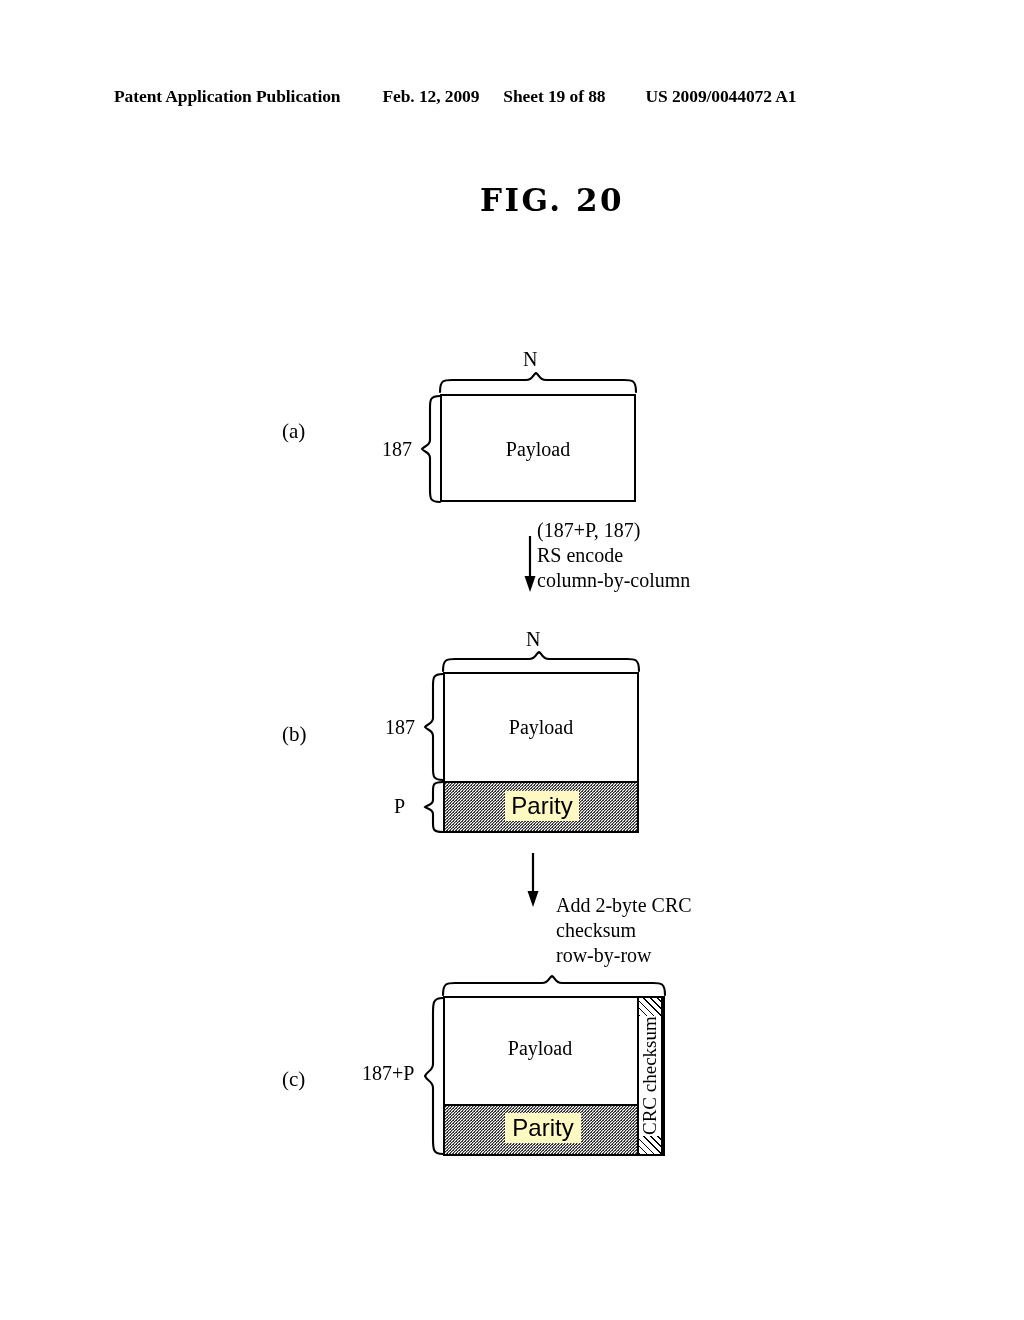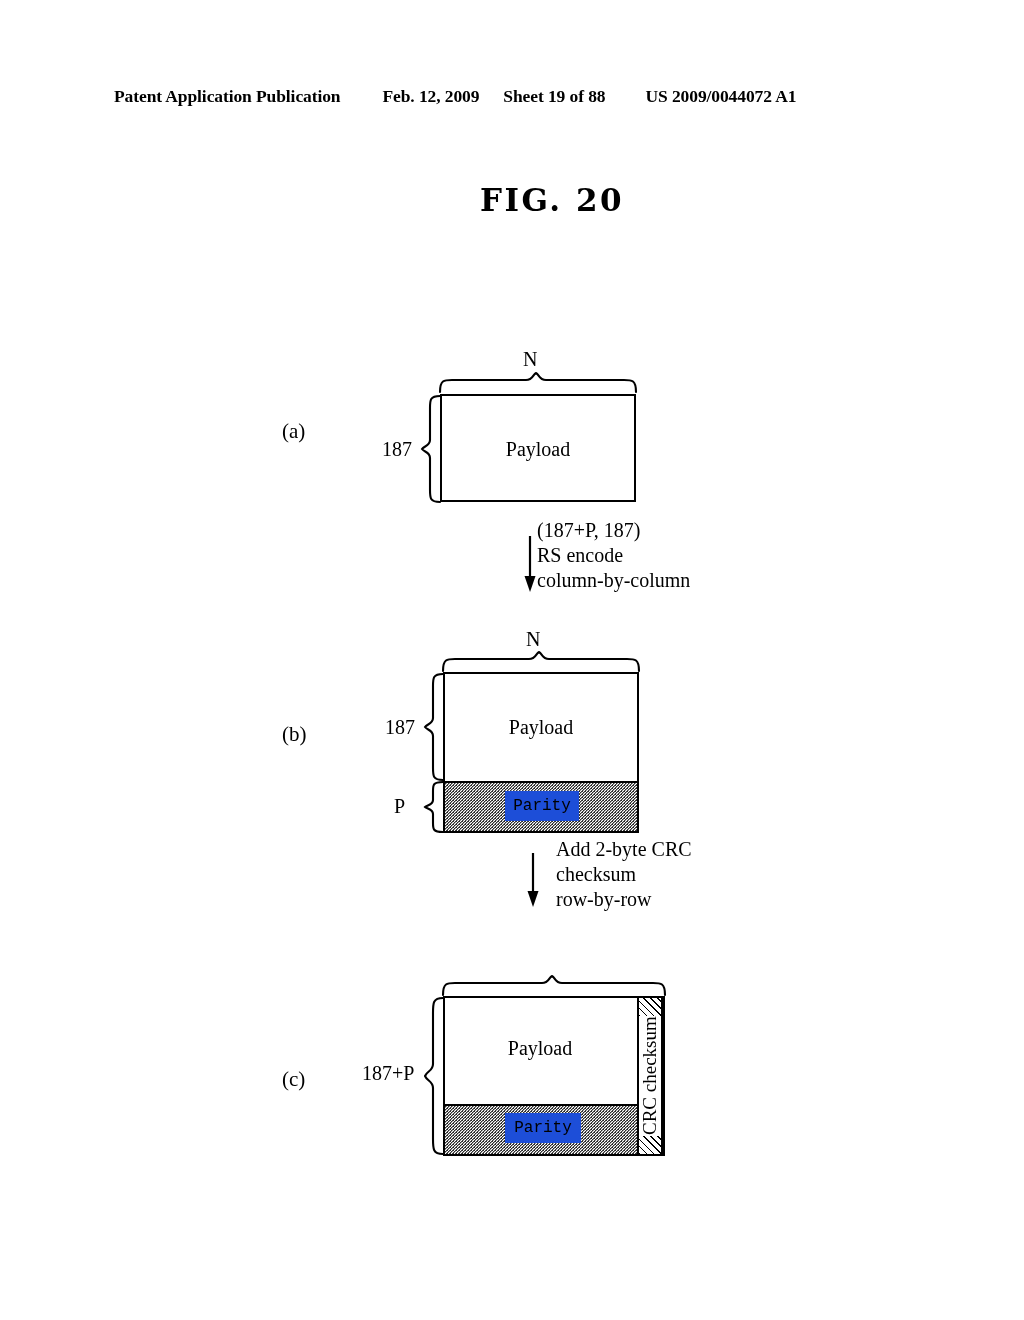--- a/index.html
+++ b/index.html
@@ -86,26 +86,26 @@
     background-color: #ffffff;
     background-image:
       radial-gradient(circle at 0.7px 0.7px, #2b2b2b 0.75px, transparent 0.9px),
       radial-gradient(circle at 2.2px 2.2px, #2b2b2b 0.75px, transparent 0.9px);
     background-size: 3px 3px, 3px 3px;
   }
 
   
   .plaque {
     position: absolute;
-    background: #1d4ed8;
+    background: #fef9c3;
     display: flex;
     align-items: center;
     justify-content: center;
-    font-size: 16px;
-    font-family: Liberation Mono, monospace;
+    font-size: 24px;
+    font-family: Liberation Sans, sans-serif;
   }
 
   
   .hatch {
     position: absolute;
     box-sizing: border-box;
     background-color: #ffffff;
     background-image: repeating-linear-gradient(
       45deg,
       #000 0px, #000 1.3px,
@@ -202,21 +202,21 @@
 
 <div class="cell-label" style="left:443px; top:716px; width:196px;">Payload</div>
 
 <div class="stipple" style="left:445px; top:781px; width:192px; height:50px; border-top:2px solid #000;"></div>
 <div class="plaque" style="left:505px; top:791px; width:74px; height:30px;">Parity</div>
 
 <svg class="abs" style="left:524px; top:853px;" width="20" height="54">
   <line x1="9" y1="0" x2="9" y2="40" stroke="#000" stroke-width="2.2"></line>
   <polygon points="9,54 3.5,38 14.5,38" fill="#000"></polygon>
 </svg>
-<div class="arrow-caption" style="left:556px; top:837px;">
+<div class="arrow-caption" style="left:556px; top:893px;">
   <div>Add 2-byte CRC</div>
   <div>checksum</div>
   <div>row-by-row</div>
 </div>
 
 <div class="dim-label abs" style="left:527px; top:994px;">N+2</div>
 
 <svg class="brace-svg" style="left:441px; top:975px;" width="226" height="22">
   <path d="M2,20 C2,8 6,8 14,8 L101,8 C108,8 108,2 111,1 C114,2 114,8 121,8 L212,8 C220,8 224,8 224,20" fill="none" stroke="#000" stroke-width="2.1" stroke-linecap="round"></path>
 </svg>

